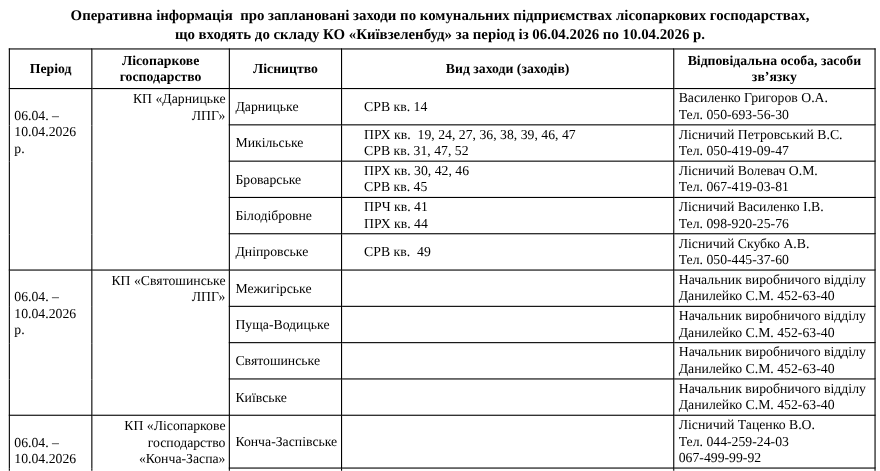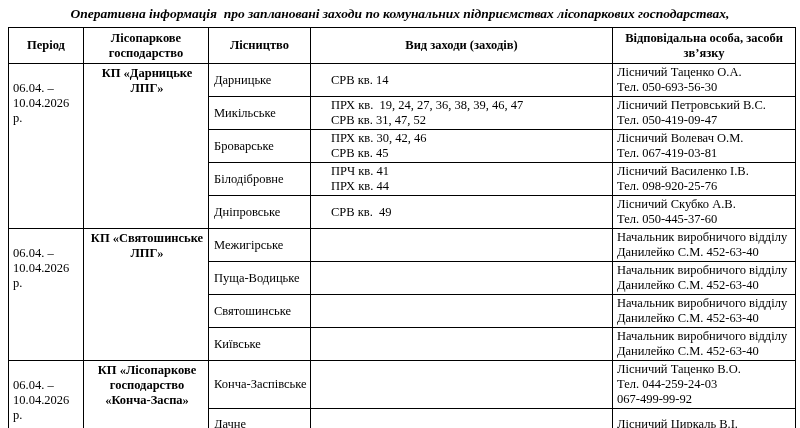--- a/index.html
+++ b/index.html
@@ -10,21 +10,20 @@
     font-family: "Liberation Serif", "DejaVu Serif", serif;
     color: #000;
     overflow: hidden;
   }
   .title {
     margin-top: 5px;
     text-align: center;
     font-weight: bold;
     font-size: 13.5px;
     line-height: 17px;
-    font-style: italic;
   }
   .title div { white-space: pre-wrap; }
   table.schedule {
     border-collapse: collapse;
     margin: 5px 0 0 8px;
     width: 787px;
     table-layout: fixed;
     font-size: 12.5px;
     line-height: 15px;
   }
@@ -33,36 +32,37 @@
     overflow: hidden;
   }
   table.schedule { border: 1.5px solid #000; }
   th {
     font-weight: bold;
     text-align: center;
     vertical-align: middle;
     padding: 1px 3px;
   }
   td.period   { vertical-align: top; text-align: left; padding: 17px 3px 2px 4px; }
-  td.farm     { vertical-align: top; text-align: center; padding: 2px 3px 2px 5px; font-weight: bold; }
+  td.farm     { vertical-align: top; text-align: right; padding: 2px 3px 2px 5px; }
   td.forestry { vertical-align: middle; text-align: left; padding: 1px 3px 1px 5px; }
   td.works    { vertical-align: middle; text-align: left; padding: 1px 3px 1px 20px; }
   td.works div { white-space: pre-wrap; }
   td.resp     { vertical-align: middle; text-align: left; padding: 1px 3px 1px 4px; }
   col.c-period { width: 75px; }
   col.c-farm { width: 125px; }
   col.c-forestry { width: 102px; }
   col.c-works { width: 302px; }
   col.c-resp { width: 183px; }
 </style>
 </head>
 <body>
 
 <div class="title">
   <div>Оперативна інформація  про заплановані заходи по комунальних підприємствах лісопаркових господарствах,</div>
+  <div>що входять до складу КО «Київзеленбуд» за період із 06.04.2026 по 10.04.2026 р.</div>
 </div>
 
 <table class="schedule">
   <colgroup>
     <col class="c-period">
       <col class="c-farm">
       <col class="c-forestry">
       <col class="c-works">
       <col class="c-resp">
   </colgroup>
@@ -78,21 +78,21 @@
   <tbody>
 
     <tr style="height:28px">
       <td class="period" rowspan="5">06.04. – 10.04.2026 р.</td>
       <td class="farm" rowspan="5">КП «Дарницьке ЛПГ»</td>
       <td class="forestry">Дарницьке</td>
       <td class="works">
         <div>СРВ кв. 14</div>
       </td>
       <td class="resp">
-        <div>Лісничий Таценко О.А.</div>
+        <div>Василенко Григоров О.А.</div>
         <div>Тел. 050-693-56-30</div>
       </td>
     </tr>
     <tr style="height:32px">
       <td class="forestry">Микільське</td>
       <td class="works">
         <div>ПРХ кв.  19, 24, 27, 36, 38, 39, 46, 47</div>
         <div>СРВ кв. 31, 47, 52</div>
       </td>
       <td class="resp">

